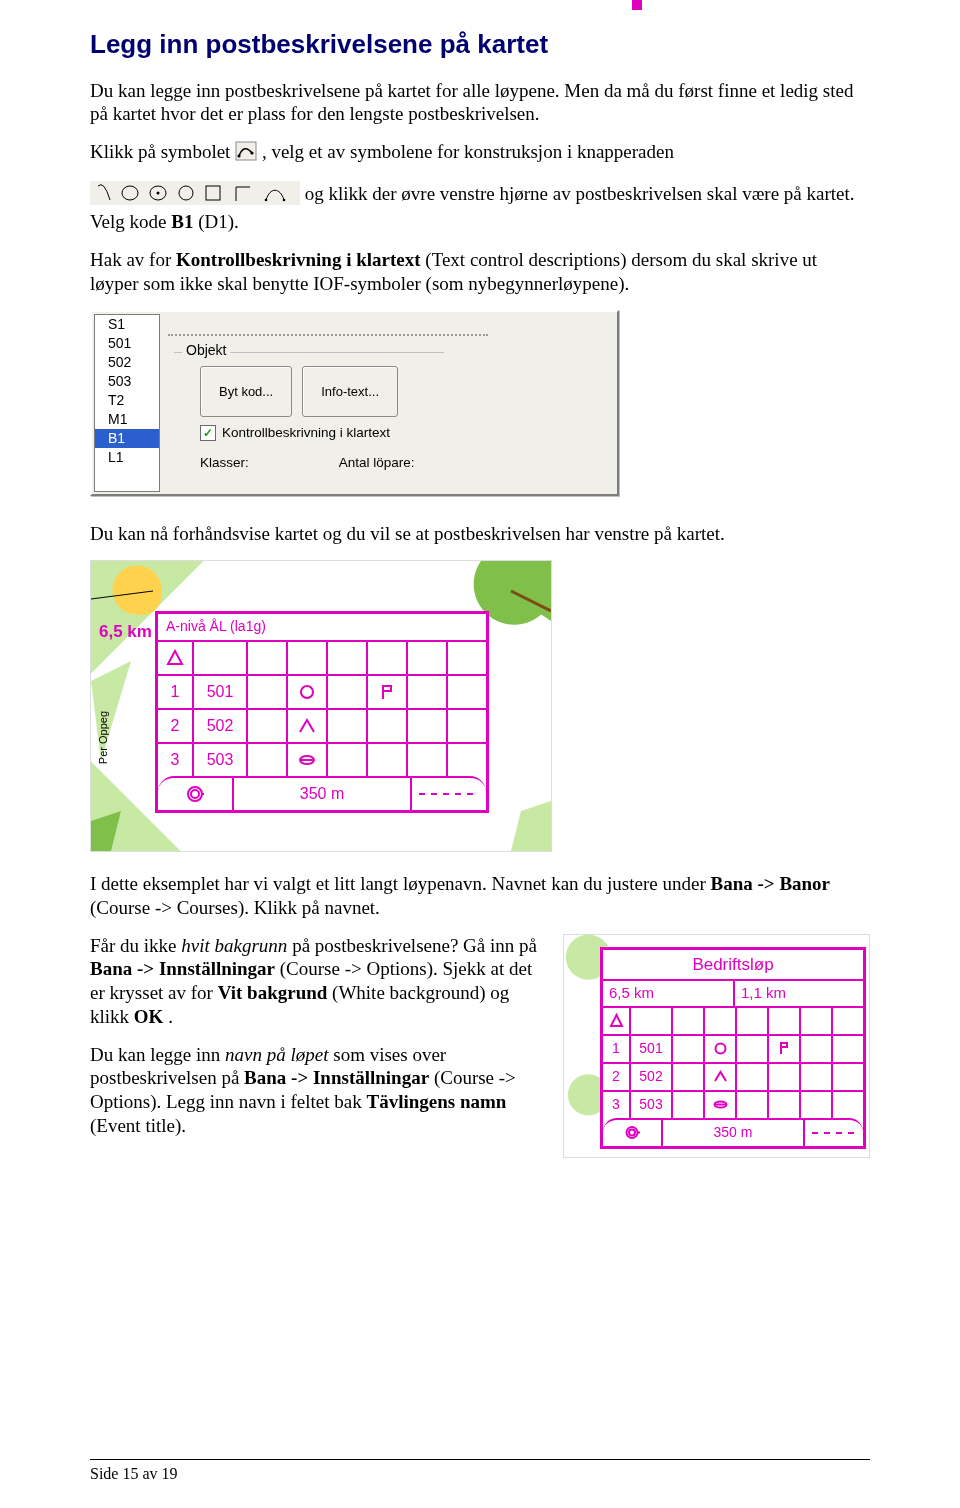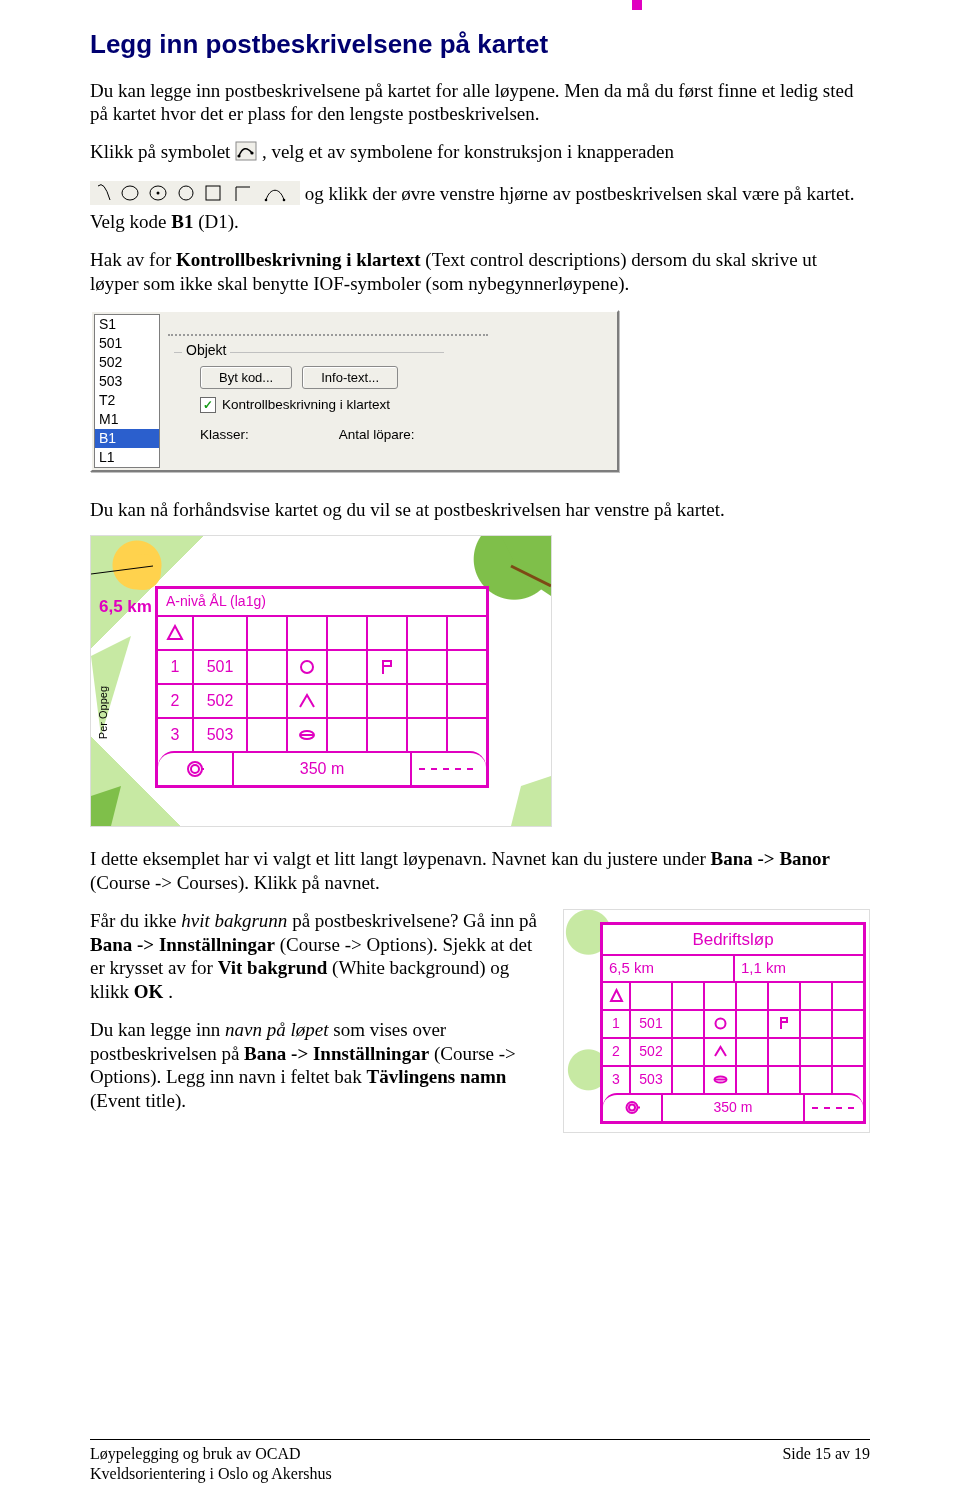--- a/index.html
+++ b/index.html
@@ -50,21 +50,21 @@
     font-size: 14px;
     box-shadow: 1px 1px 0 #c0c0c0;
   }
   .listbox {
     width: 64px;
     background: #fff;
     border: 1px solid #7d7d7d;
     margin: 2px;
   }
   .listbox .item {
-    padding: 1px 4px;
+    padding: 1px 13px;
     line-height: 17px;
     cursor: default;
   }
   .listbox .item.selected {
     background: #2b5fcd;
     color: #fff;
   }
   .panel {
     flex: 1;
     padding: 6px 6px;
@@ -94,21 +94,21 @@
     display: flex;
     gap: 10px;
     margin: 14px 0 8px 24px;
   }
   .winbtn {
     font-family: Tahoma, Arial, sans-serif;
     font-size: 13px;
     background: #f0efe9;
     border: 1px solid #8a8a8a;
     border-radius: 3px;
-    padding: 3px 18px;
+    padding: 17px 18px;
     box-shadow: inset 1px 1px 0 #fff;
     cursor: pointer;
   }
   .chkrow {
     display: flex;
     align-items: center;
     gap: 6px;
     margin: 8px 0 6px 24px;
     font-size: 13.5px;
   }
@@ -575,20 +575,16 @@
         <span> som vises over postbeskrivelsen på </span>
         <b>Bana -&gt; Innställningar</b>
         <span> (Course -&gt; Options). Legg inn navn i feltet bak </span>
         <b>Tävlingens namn</b>
         <span> (Event title).</span>
       </p>
     </div>
   </div>
 
   <div class="page-footer">
-    <div>
-      <div>Løypelegging og bruk av OCAD</div>
-      <div>Kveldsorientering i Oslo og Akershus</div>
-    </div>
     <div>Side 15 av 19</div>
   </div>
 
 </div>
 
 </body></html>

